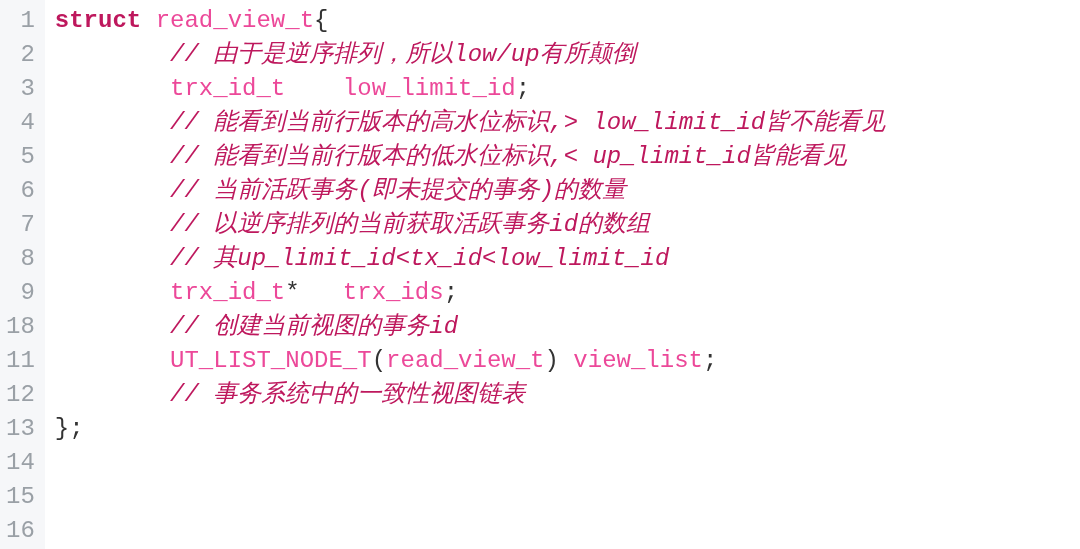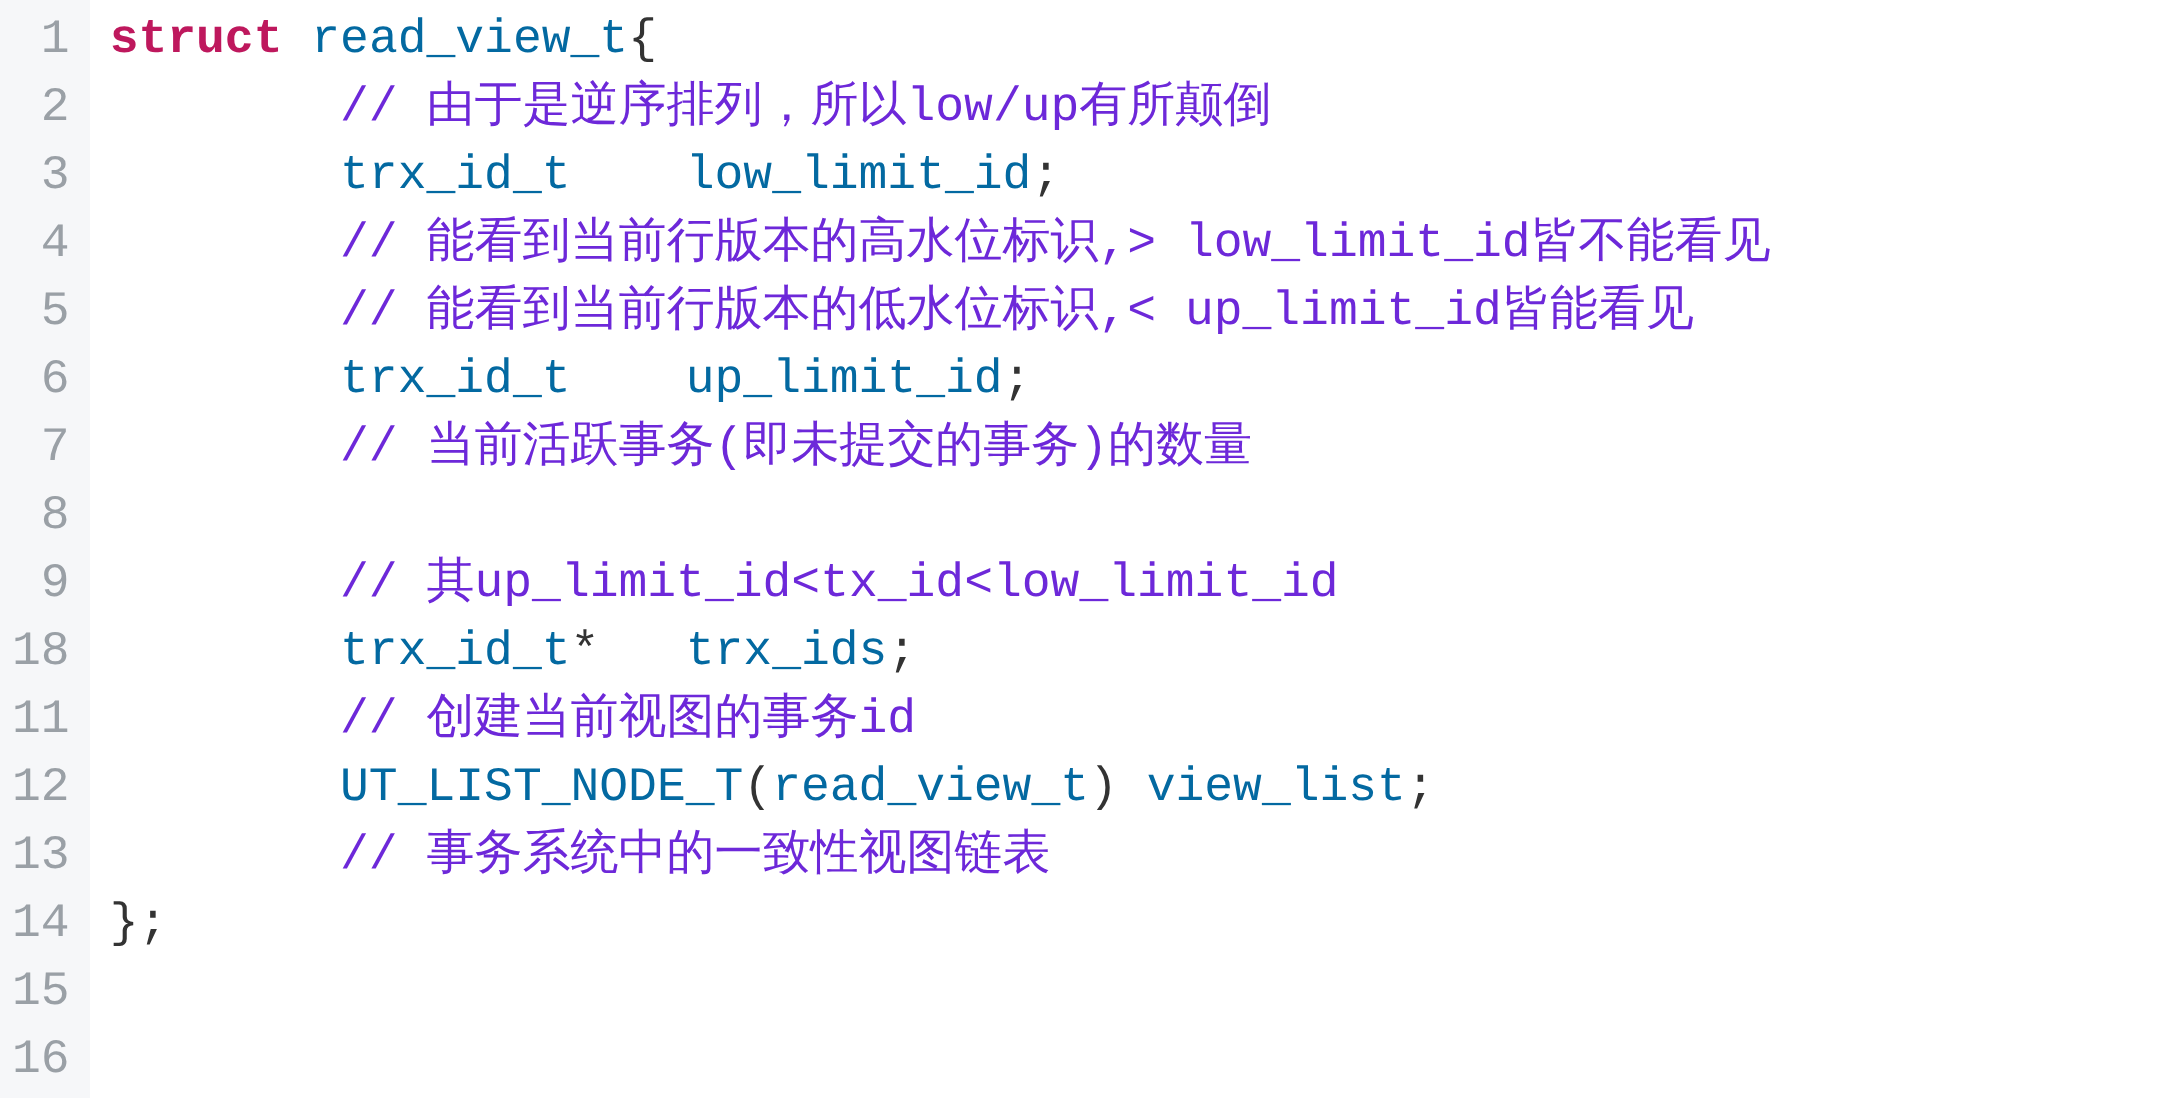--- a/index.html
+++ b/index.html
@@ -36,24 +36,25 @@
     .code .line {
       line-height: 34px;
       height: 34px;
       white-space: pre;
     }
     .kw {
       color: #be185d;
       font-weight: bold;
     }
     .ident {
-      color: #0369a1;
+      color: #ec4899;
     }
     .comment {
-      color: #6d28d9;
+      color: #be185d;
+      font-style: italic;
     }
     .plain {
       color: #333;
     }
   </style>
 </head>
 <body>
 
 <div class="gutter" id="gutter">
     <div class="line-no">1</div>
@@ -72,22 +73,21 @@
     <div class="line-no">14</div>
     <div class="line-no">15</div>
     <div class="line-no">16</div>
   </div>
 <div class="code" id="code">
     <div class="line"><span class="kw">struct</span><span class="plain"> </span><span class="ident">read_view_t</span><span class="plain">{</span></div>
     <div class="line"><span class="plain">        </span><span class="comment">// 由于是逆序排列，所以low/up有所颠倒</span></div>
     <div class="line"><span class="plain">        </span><span class="ident">trx_id_t</span><span class="plain">    </span><span class="ident">low_limit_id</span><span class="plain">;</span></div>
     <div class="line"><span class="plain">        </span><span class="comment">// 能看到当前行版本的高水位标识,&gt; low_limit_id皆不能看见</span></div>
     <div class="line"><span class="plain">        </span><span class="comment">// 能看到当前行版本的低水位标识,&lt; up_limit_id皆能看见</span></div>
-    <div class="line"><span class="plain">        </span><span class="ident">trx_id_t</span><span class="plain">    </span><span class="ident">up_limit_id</span><span class="plain">;</span></div>
     <div class="line"><span class="plain">        </span><span class="comment">// 当前活跃事务(即未提交的事务)的数量</span></div>
-    <div class="line"><span class="plain">        </span></div>
+    <div class="line"><span class="plain">        </span><span class="comment">// 以逆序排列的当前获取活跃事务id的数组</span></div>
     <div class="line"><span class="plain">        </span><span class="comment">// 其up_limit_id&lt;tx_id&lt;low_limit_id</span></div>
     <div class="line"><span class="plain">        </span><span class="ident">trx_id_t</span><span class="plain">*   </span><span class="ident">trx_ids</span><span class="plain">;</span></div>
     <div class="line"><span class="plain">        </span><span class="comment">// 创建当前视图的事务id</span></div>
     <div class="line"><span class="plain">        </span><span class="ident">UT_LIST_NODE_T</span><span class="plain">(</span><span class="ident">read_view_t</span><span class="plain">) </span><span class="ident">view_list</span><span class="plain">;</span></div>
     <div class="line"><span class="plain">        </span><span class="comment">// 事务系统中的一致性视图链表</span></div>
     <div class="line"><span class="plain">};</span></div>
   </div>
 
 </body></html>

